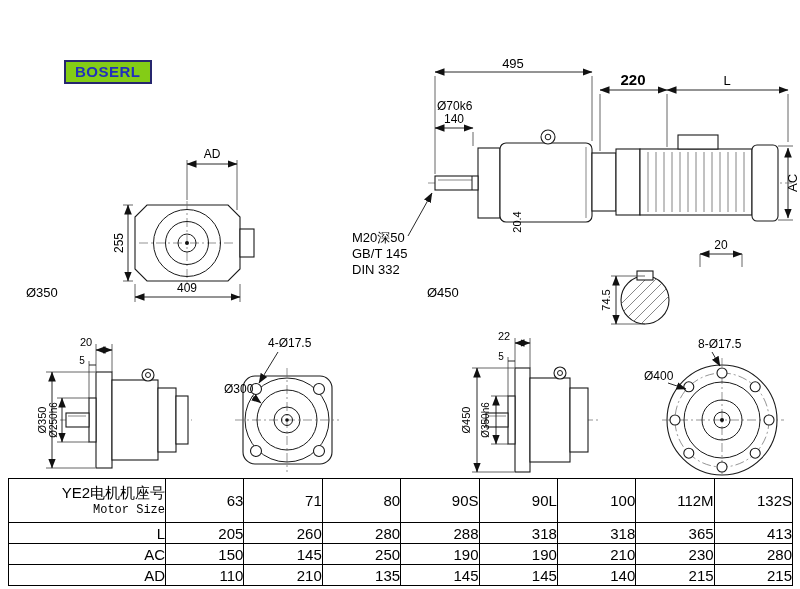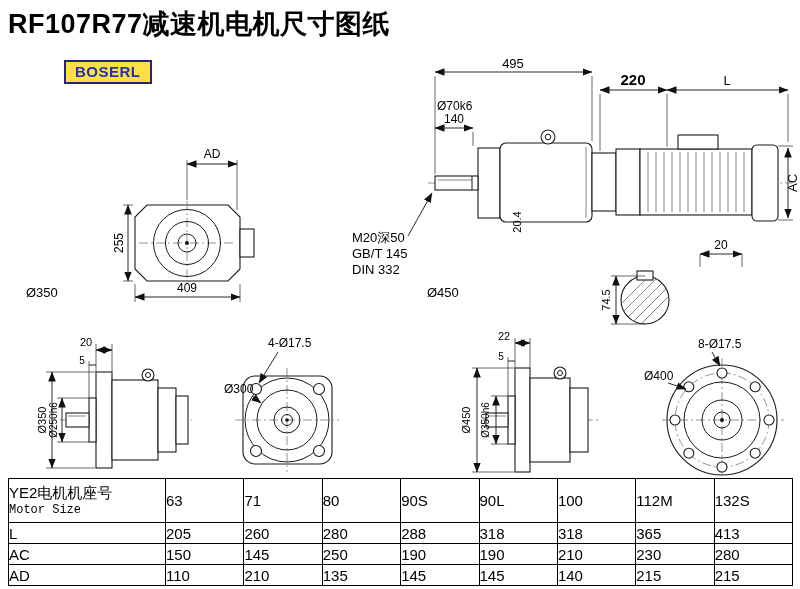--- a/index.html
+++ b/index.html
@@ -1,49 +1,48 @@
 <!DOCTYPE html>
 <html><head>
 <meta charset="utf-8">
 <style>
   * { margin:0; padding:0; box-sizing:border-box; }
   html,body { background:#fff; }
   body { width:800px; height:589px; font-family:"Liberation Sans", sans-serif; color:#000; }
   .stage { position:relative; width:800px; height:589px; background:#fff; overflow:hidden; }
   .title { position:absolute; left:8px; top:6px; font-size:27px; font-weight:bold; letter-spacing:.5px; color:#000; white-space:nowrap; }
-  .logo { position:absolute; left:64px; top:60px; border:2px solid #26266e; color:#2230bb; background:#fde047;
+  .logo { position:absolute; left:64px; top:60px; border:2px solid #26266e; color:#2230bb; background:#84cc16;
           font-weight:bold; font-size:15px; padding:1px 9px 2px; letter-spacing:.5px;text-align:right; }
   svg.drawings { position:absolute; left:0; top:52px; }
 
   
   .ol  { fill:#fff; stroke:#1a1a1a; stroke-width:1.1; }
   .ln  { fill:none; stroke:#1a1a1a; stroke-width:1; }
   .thin{ fill:none; stroke:#555; stroke-width:.7; }
   .dim { fill:none; stroke:#111; stroke-width:.9; }
   .ext { fill:none; stroke:#333; stroke-width:.75; }
   .cl  { fill:none; stroke:#666; stroke-width:.7; stroke-dasharray:9 3 2 3; }
   .fin { fill:none; stroke:#666; stroke-width:.8; }
   svg text { font-family:"Liberation Sans", sans-serif; fill:#000; }
   .t10{font-size:10px;} .t11{font-size:11px;} .t12{font-size:12px;} .t13{font-size:13px;}
   .tb {font-size:15px; font-weight:bold;}
   .mid{text-anchor:middle;}
 
   
   .size-table { position:absolute; left:8px; top:478px; width:785px; border-collapse:collapse;
-                table-layout:fixed; text-align:left; font-size:15px; }
+                table-layout:fixed; text-align:right; font-size:15px; }
   .size-table th, .size-table td { border:1px solid #000; font-weight:normal; height:21px; padding:0; background:#fff; }
   .size-table tr.hdr th { height:44px; }
   .mono { font-family:"Liberation Mono", monospace; font-size:12px; }
 </style>
 </head>
 <body>
 
 <div class="stage">
 
-  <h1 class="title">RF107R77减速机电机尺寸图纸</h1>
   <div class="logo">BOSERL</div>
 
   <svg class="drawings" width="800" height="426" viewBox="0 0 800 426" xmlns="http://www.w3.org/2000/svg">
     <defs>
       <marker id="arr" viewBox="0 0 10 10" refX="9.5" refY="5" markerWidth="10" markerHeight="10" orient="auto-start-reverse" markerUnits="userSpaceOnUse">
         <path d="M0,1.2 L10,5 L0,8.8 Z" fill="#111"></path>
       </marker>
     </defs>
 
     <g>

